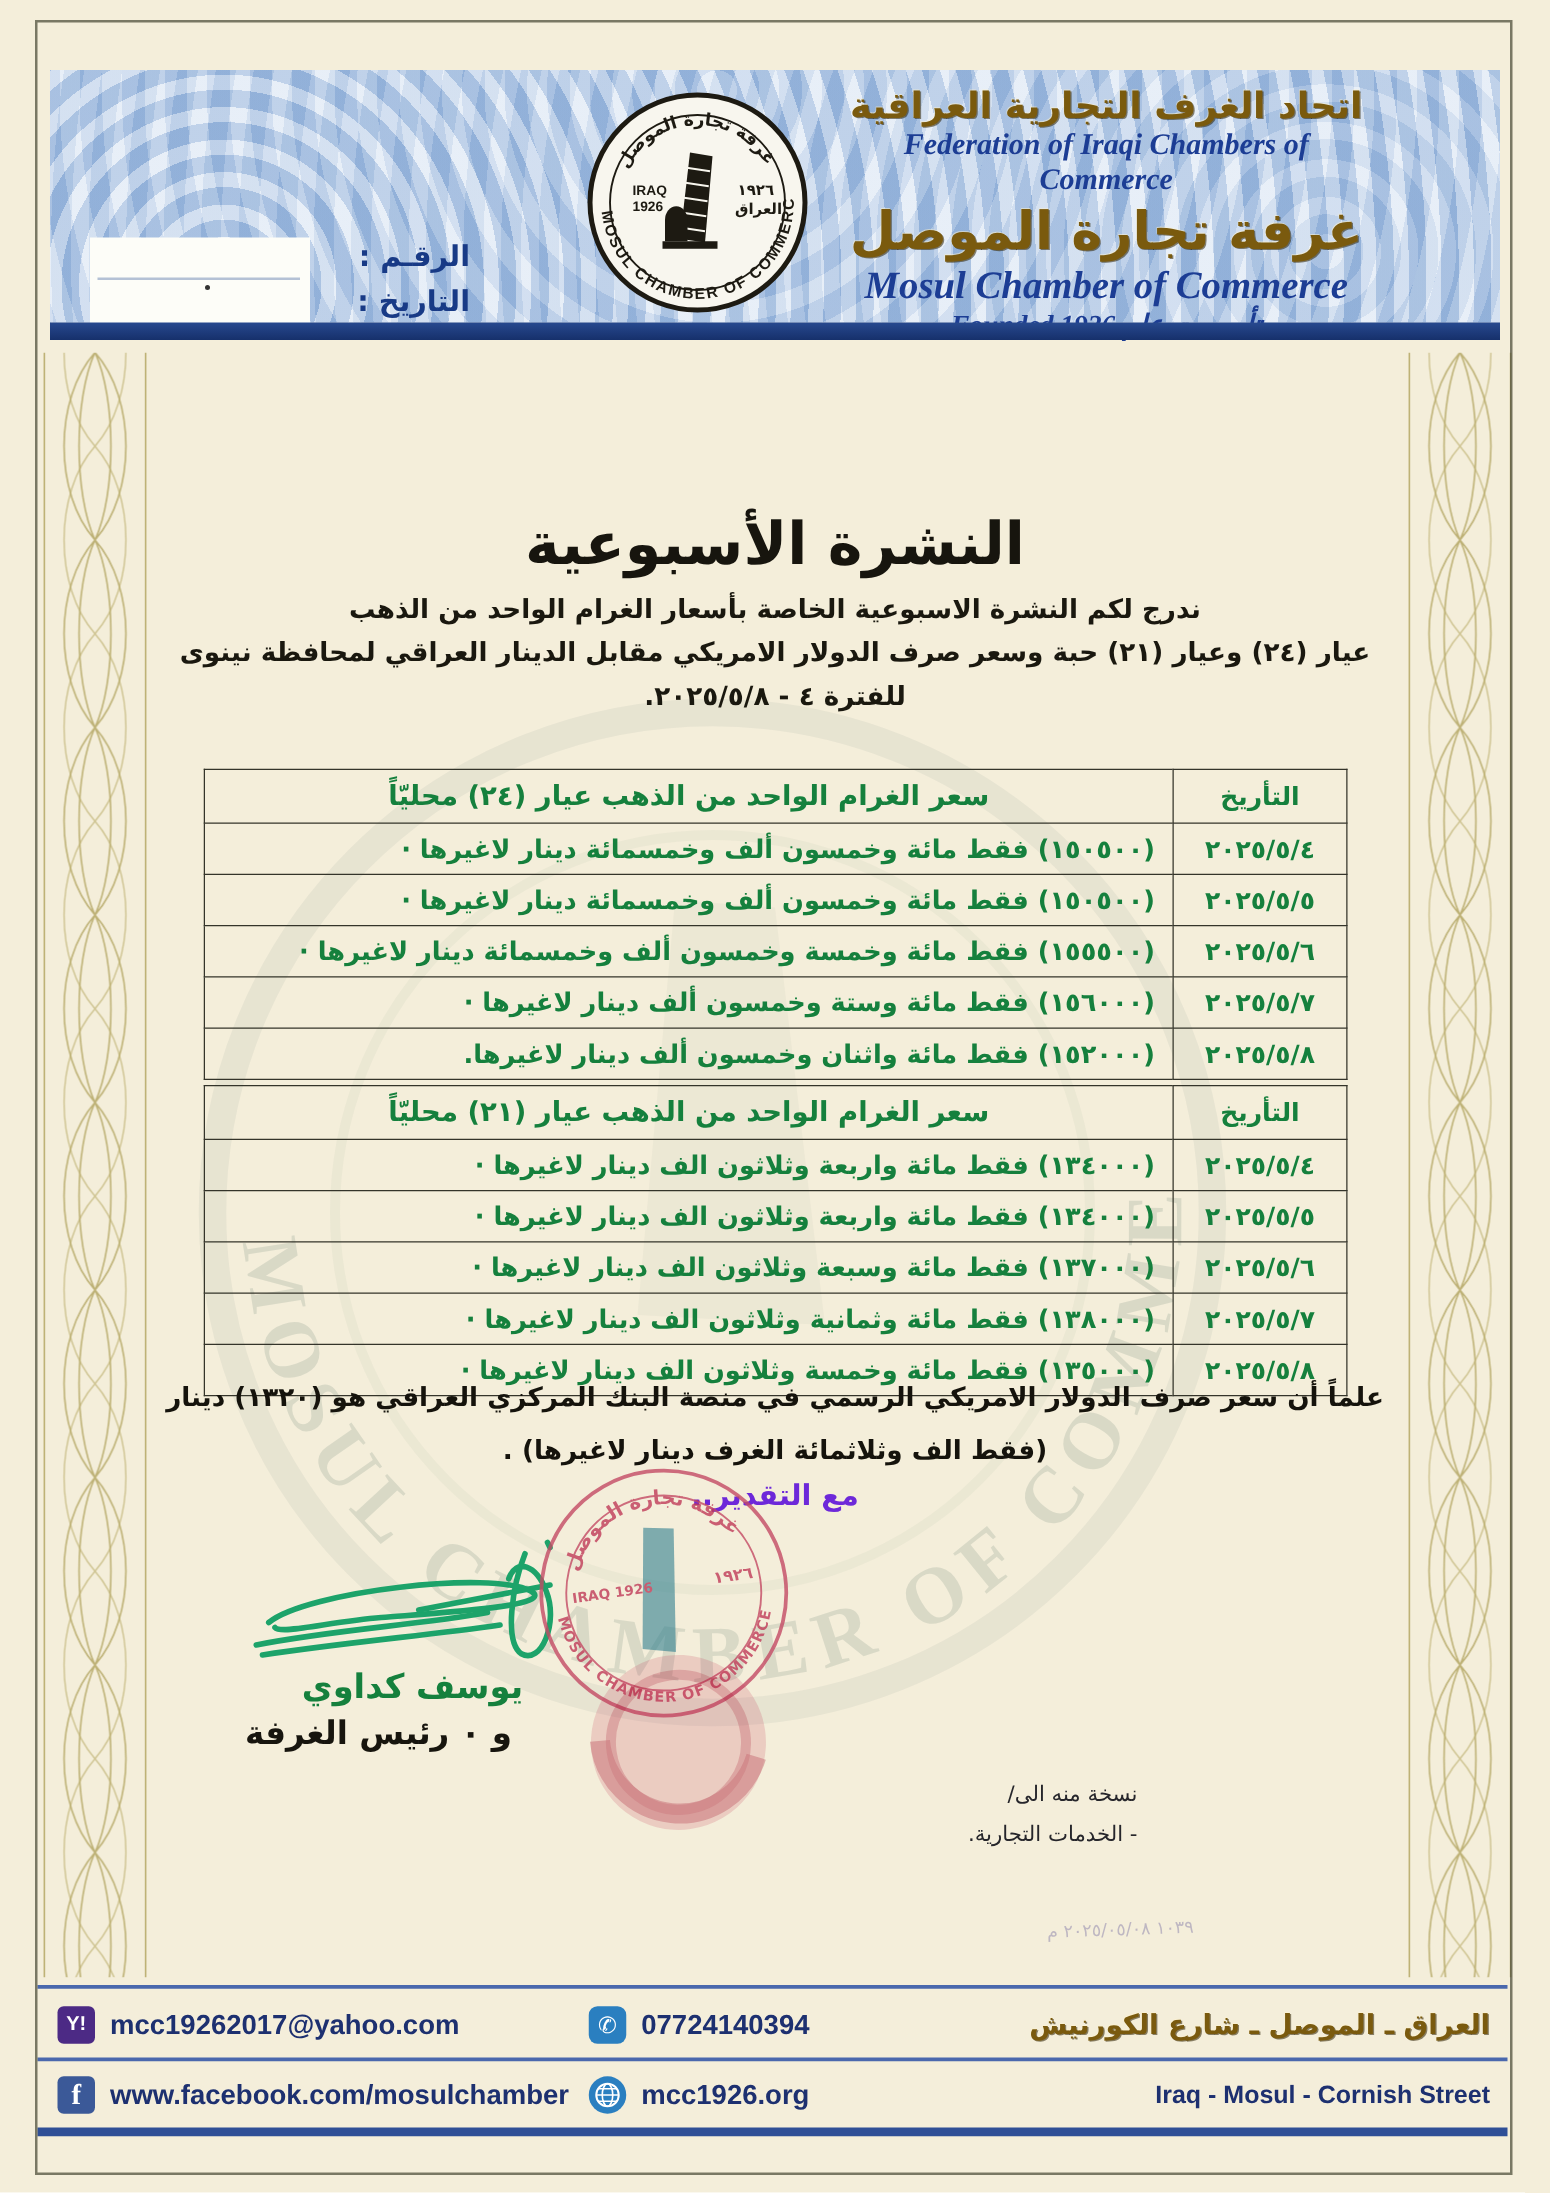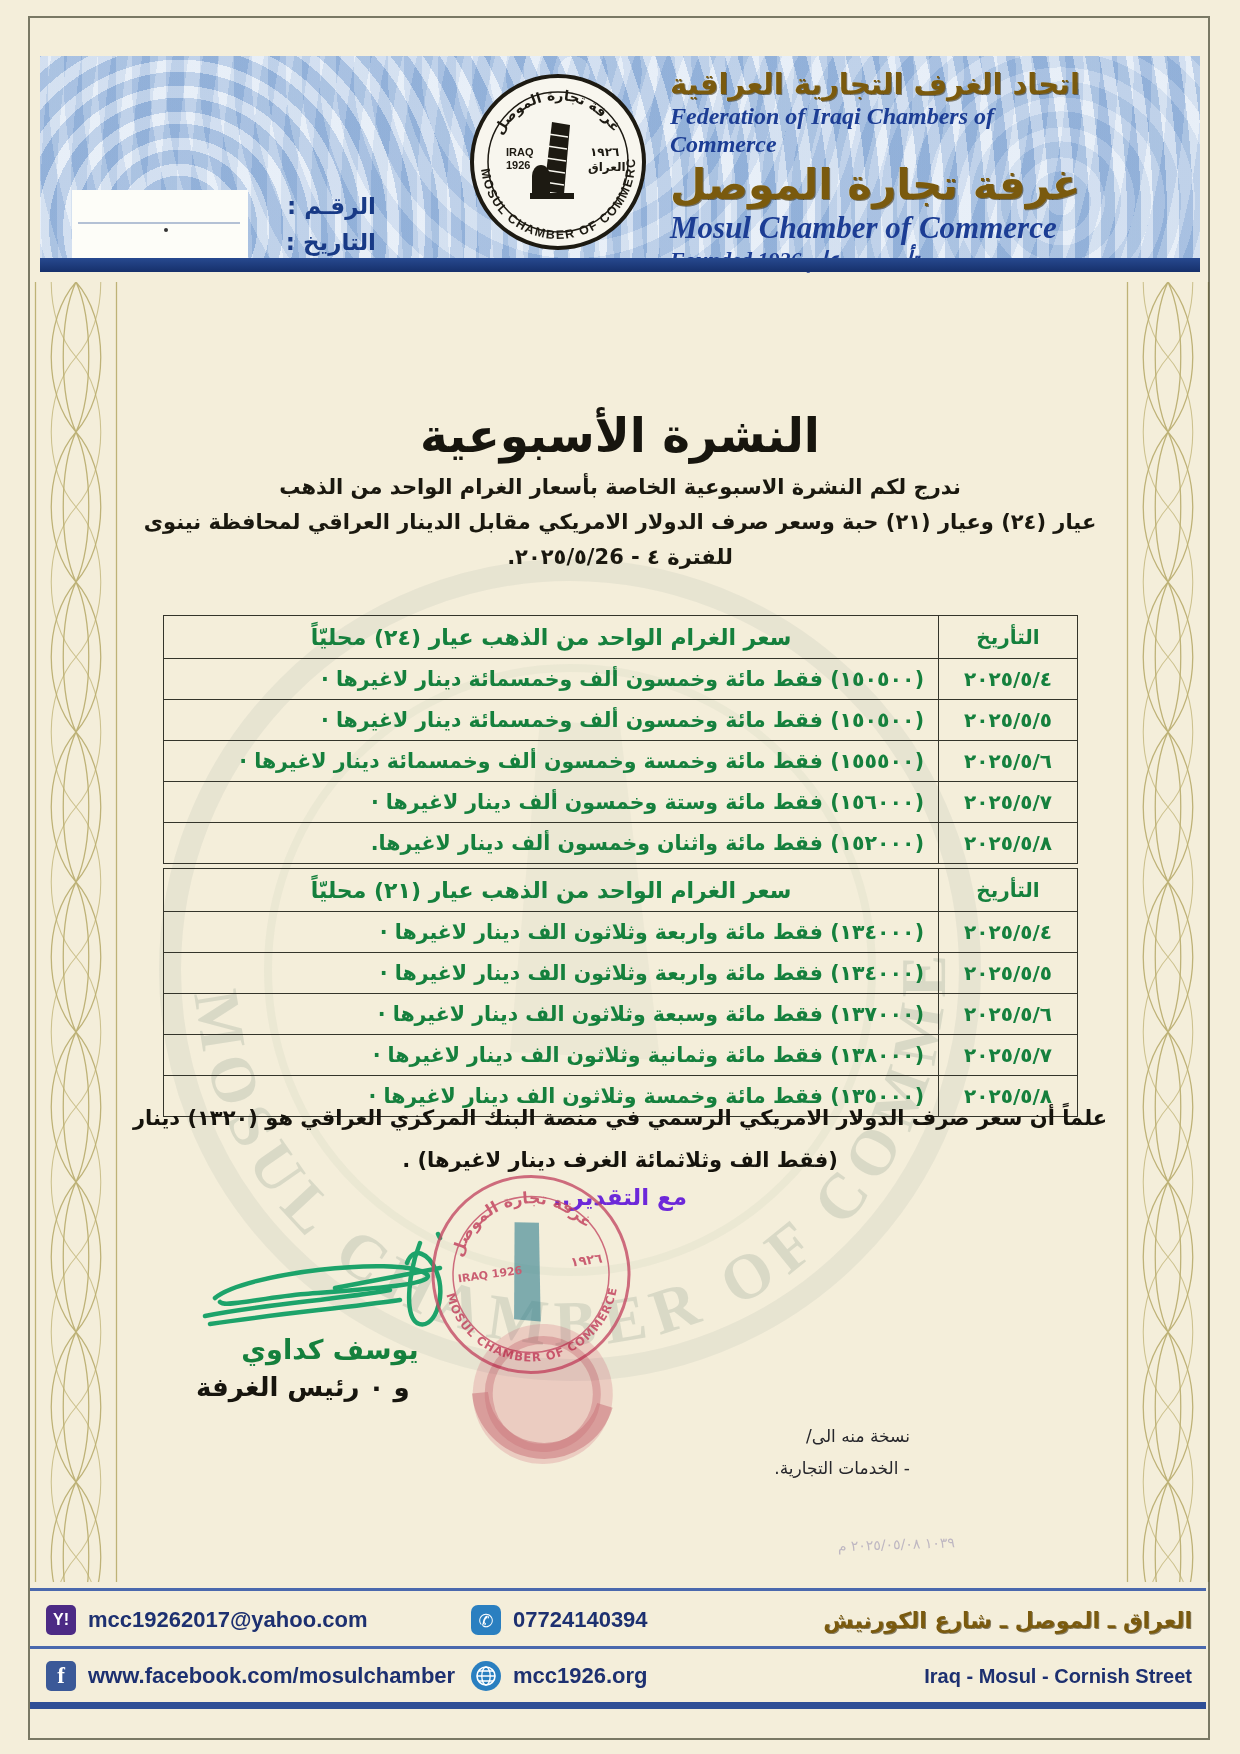--- a/index.html
+++ b/index.html
@@ -15,21 +15,21 @@
   .watermark{position:absolute;left:100px;top:540px;z-index:1;pointer-events:none;}
   
   .band{position:absolute;left:40px;top:56px;width:1160px;height:202px;z-index:2;
         background-color:#b7cde9;
         background-image:
           repeating-radial-gradient(circle at 12% 85%, rgba(255,255,255,.35) 0 12px, rgba(122,158,208,.28) 12px 26px),
           repeating-radial-gradient(circle at 46% 8%,  rgba(255,255,255,.28) 0 16px, rgba(122,158,208,.22) 16px 34px),
           repeating-radial-gradient(circle at 88% 72%, rgba(255,255,255,.30) 0 14px, rgba(110,150,200,.25) 14px 30px);}
   .navybar{position:absolute;left:40px;top:258px;width:1160px;height:14px;z-index:2;
            background:linear-gradient(#27498f,#16306b);}
-  .hdr-right{position:absolute;left:630px;top:12px;width:430px;text-align:left;line-height:1.15;}
+  .hdr-right{position:absolute;left:630px;top:12px;width:430px;text-align:center;line-height:1.15;}
   .gold{color:#7a5a0e;text-shadow:1px 1px 0 rgba(46,32,2,.55),-0.5px -0.5px 0 rgba(255,243,205,.5);}
   .fed-ar{font-size:29px;font-weight:bold;direction:rtl;}
   .blueital{color:#1c3d94;font-family:"Liberation Serif",serif;font-style:italic;font-weight:bold;}
   .fed-en{font-size:24px;margin-top:2px;}
   .cham-ar{font-size:42px;font-weight:bold;direction:rtl;margin-top:2px;}
   .cham-en{font-size:31px;margin-top:1px;}
   .founded{font-size:22px;direction:rtl;margin-top:2px;}
   .logo-wrap{position:absolute;left:428px;top:16px;}
   
   .nd-blank{position:absolute;left:32px;top:134px;width:176px;height:70px;background:#fdfdf8;}
@@ -166,21 +166,21 @@
       <div>الرقـم :</div>
       <div>التاريخ :</div>
     </div>
   </div>
   <div class="navybar"></div>
 
   <div class="title">النشرة الأسبوعية</div>
   <div class="intro">
     <div>ندرج لكم النشرة الاسبوعية الخاصة بأسعار الغرام الواحد من الذهب</div>
     <div>عيار (٢٤) وعيار (٢١) حبة وسعر صرف الدولار الامريكي مقابل الدينار العراقي لمحافظة نينوى</div>
-    <div>للفترة ٤ - ٢٠٢٥/٥/26.</div>
+    <div>للفترة ٤ - ٢٠٢٥/٥/٨.</div>
   </div>
 
   <table class="gold-table t24">
     <tbody>
       <tr>
         <td class="hd dt">التأريخ</td>
         <td class="hd">سعر الغرام الواحد من الذهب عيار (٢٤) محليّاً</td>
       </tr>
       <tr>
           <td class="dt">٢٠٢٥/٥/٤</td>

